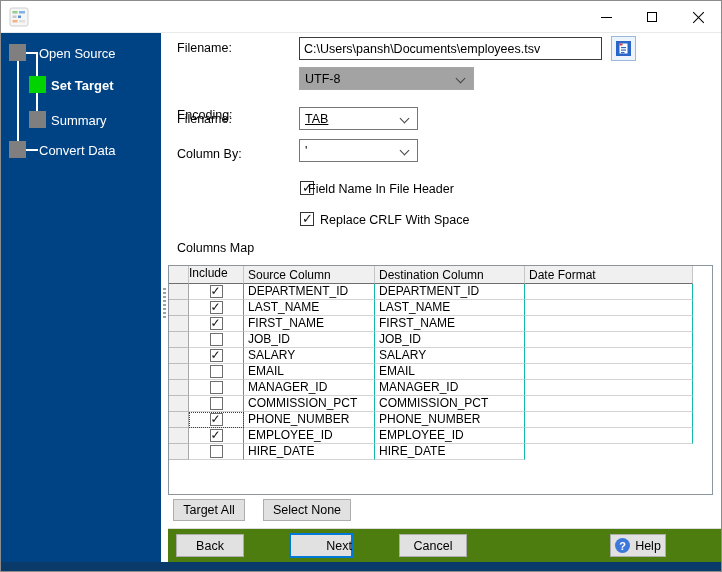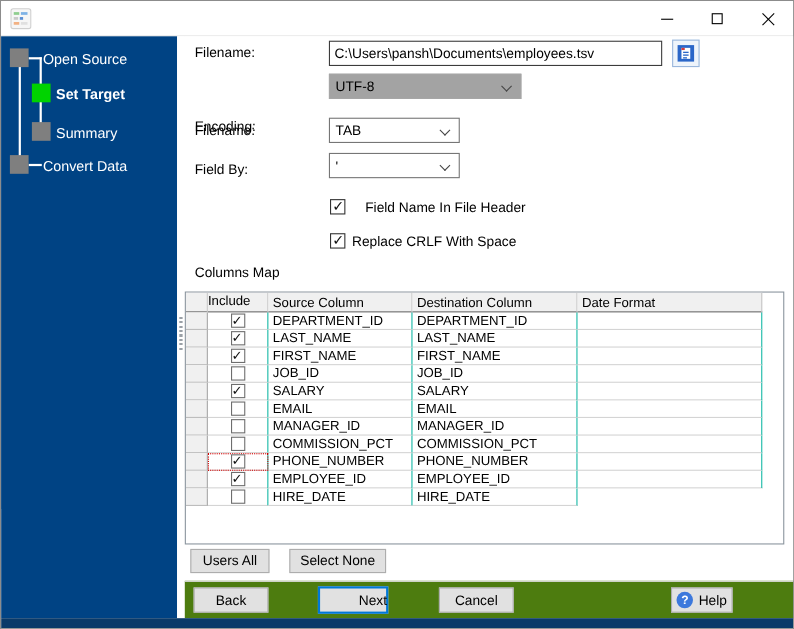--- a/index.html
+++ b/index.html
@@ -142,33 +142,33 @@
       </svg>
     </div>
 
     <div class="flabel" style="left:9px; top:38px;margin-top:37px;">Encoding:</div>
     <div class="combo gray" style="left:131px; top:34px; width:175px;">
       <span>UTF-8</span>
       <span class="chev"></span>
     </div>
 
     <div class="flabel" style="left:9px; top:79px;">Filename:</div>
-    <div class="combo" style="left:131px; top:74px; width:119px;">
+    <div class="combo" style="left:131px; top:74px; width:119px;text-decoration:underline;">
       <span>TAB</span>
       <span class="chev"></span>
     </div>
 
-    <div class="flabel" style="left:9px; top:114px;">Field By:</div>
+    <div class="flabel" style="left:9px; top:114px;">Column By:</div>
     <div class="combo" style="left:131px; top:106px; width:119px;">
       <span>'</span>
       <span class="chev"></span>
     </div>
 
     <span class="fcb checked" style="left:132px; top:148px;"></span>
-    <div class="cb-label" style="left:164px; top:149px;">Field Name In File Header</div>
+    <div class="cb-label" style="left:140px; top:149px;">Field Name In File Header</div>
 
     <span class="fcb checked" style="left:132px; top:179px;"></span>
     <div class="cb-label" style="left:152px; top:180px;">Replace CRLF With Space</div>
 
     <div class="flabel" style="left:9px; top:208px;">Columns Map</div>
 
     <div class="grid">
       <div class="thead">
         <div class="th c-rowhdr"></div>
         <div class="th c-include" style="display:block;">Include</div>
@@ -270,21 +270,21 @@
       <div class="tr">
         <div class="td rowhdr c-rowhdr"></div>
         <div class="td c-include">
             <span class="gcb"></span>
           </div>
         <div class="td c-src">HIRE_DATE</div>
         <div class="td c-dst">HIRE_DATE</div>
       </div>
     </div>
 
-    <div class="btn" style="left:5px; top:466px; width:72px; height:22px;">Users All</div>
+    <div class="btn" style="left:5px; top:466px; width:72px; height:22px;">Target All</div>
     <div class="btn" style="left:95px; top:466px; width:88px; height:22px;">Select None</div>
   </div>
 
   <div class="footer">
     <div class="btn" style="left:8px; top:5px; width:68px; height:23px;">Back</div>
     <div class="btn primary" style="left:121px; top:4px; width:64px; height:25px;padding-left:36px;">Next</div>
     <div class="btn" style="left:231px; top:5px; width:68px; height:23px;">Cancel</div>
     <div class="btn" style="left:442px; top:5px; width:56px; height:23px;">
       <span class="help-q">?</span>
       <span>Help</span>

